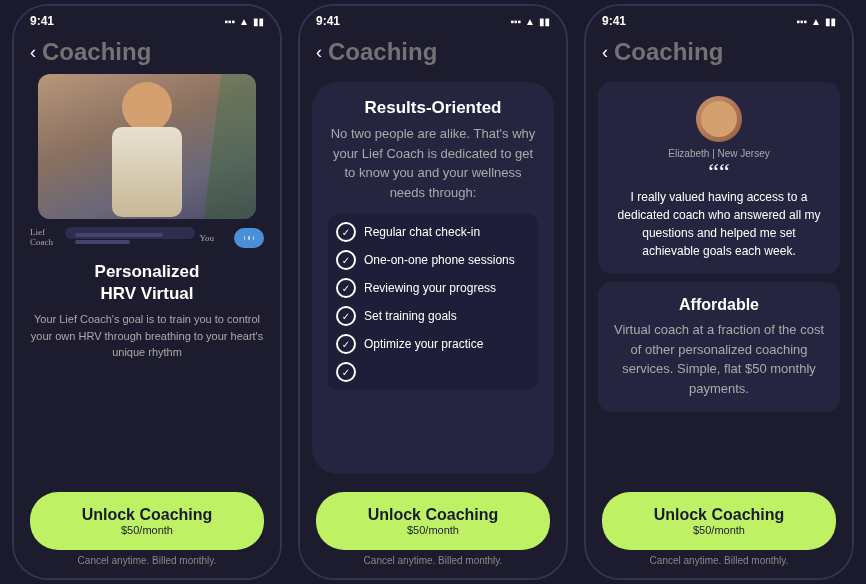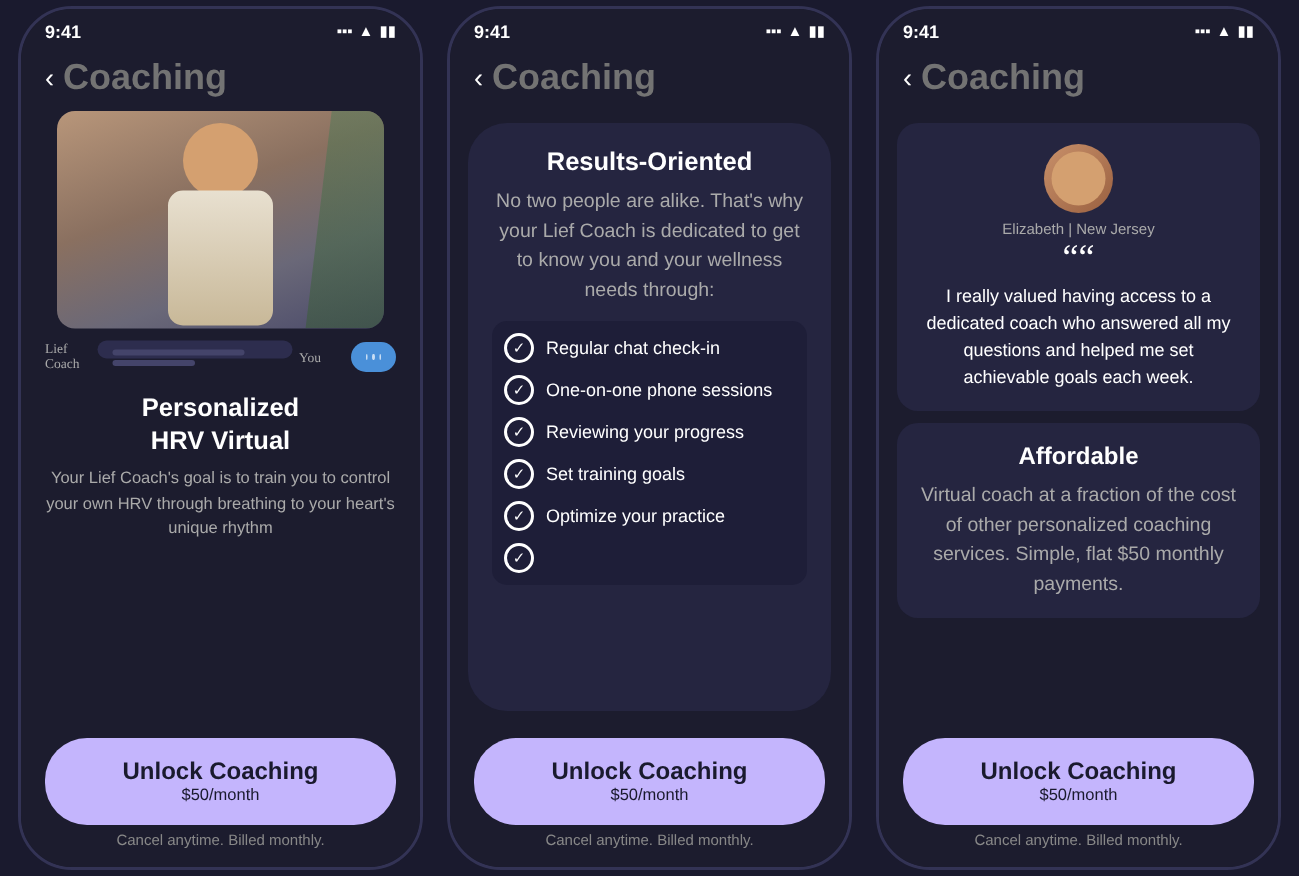--- a/index.html
+++ b/index.html
@@ -75,21 +75,21 @@
     }
     
     .bottom-area {
       padding: 10px 16px 12px;
       background: #1c1c2e;
       flex-shrink: 0;
       text-align: center;
     }
     .unlock-btn {
       width: 100%;
-      background: #c4b5fd;
+      background: #bef264;
       color: #1a1a2e;
       border: none;
       border-radius: 28px;
       padding: 14px;
       font-size: 16px;
       font-weight: 700;
       cursor: pointer;
       display: block;
     }
     .unlock-btn .price {

